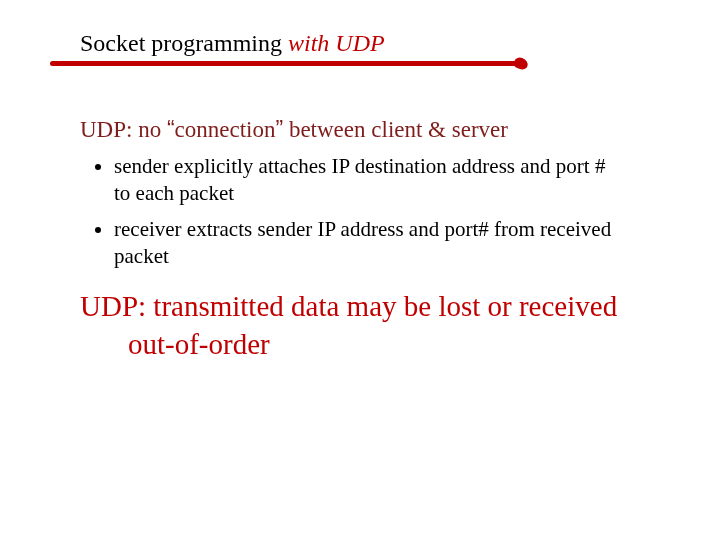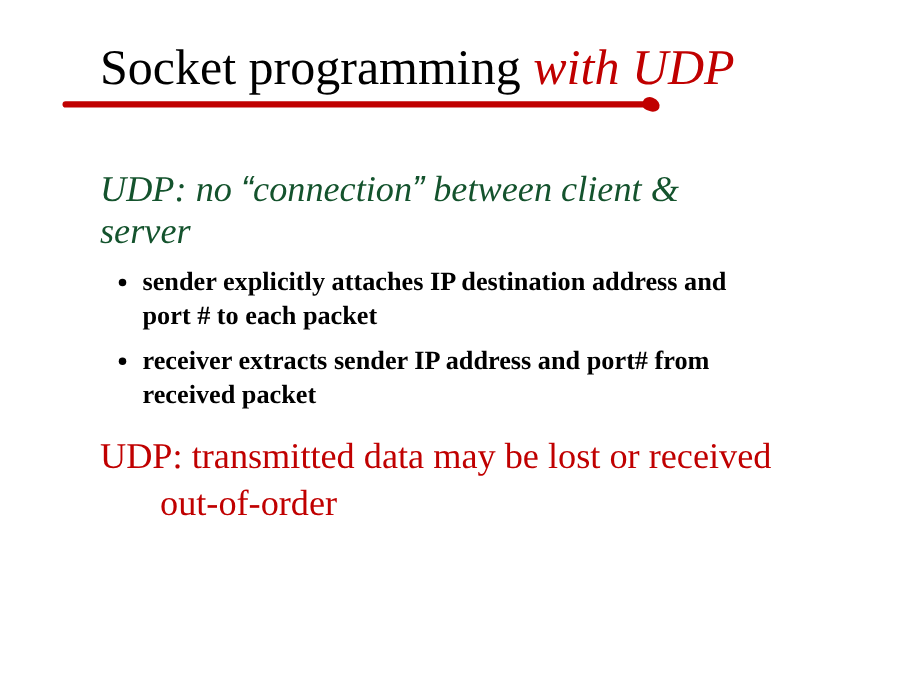--- a/index.html
+++ b/index.html
@@ -10,21 +10,21 @@
     background: #ffffff;
     font-family: Georgia, 'Times New Roman', serif;
     position: relative;
     overflow: hidden;
   }
   .slide {
     padding: 30px 60px 20px 80px;
     box-sizing: border-box;
   }
   .title {
-    font-size: 40px;
+    font-size: 24px;
     margin: 0 0 4px 0;
     font-weight: normal;
   }
   .title .black { color: #000000; }
   .title .red-italic { color: #c00000; font-style: italic; }
   .underline {
     height: 5px;
     background: #c00000;
     border-radius: 3px;
     margin-left: -30px;
@@ -40,37 +40,35 @@
     height: 11px;
     background: #c00000;
     border-radius: 50% 60% 50% 40%;
     transform: rotate(20deg);
   }
   .content {
     margin-top: 50px;
     padding-right: 40px;
   }
   .heading {
-    color: #14532d;
-    font-size: 29px;
+    color: #7f1d1d;
+    font-size: 23px;
     margin: 0 0 10px 0;
     font-weight: normal;
-    font-style: italic;
   }
   .quote { font-family: Arial, sans-serif; }
   ul {
     margin: 0 0 18px 0;
     padding-left: 34px;
   }
   li {
     color: #000000;
     font-size: 21px;
     line-height: 1.3;
     margin-bottom: 8px;
-    font-weight: bold;
   }
   .heading-indent {
     color: #c00000;
     font-size: 29px;
     margin: 0;
     padding-left: 0;
     text-indent: 0;
     font-weight: normal;
     line-height: 1.3;
   }

